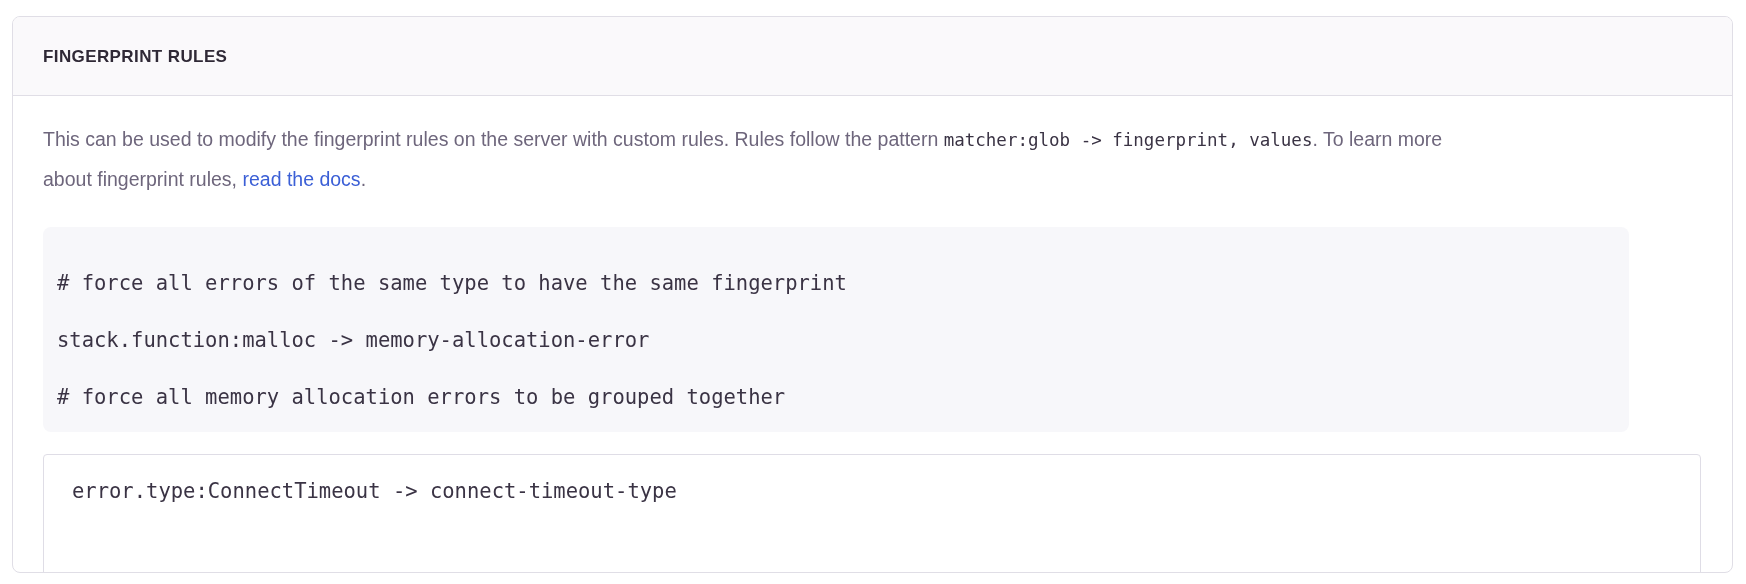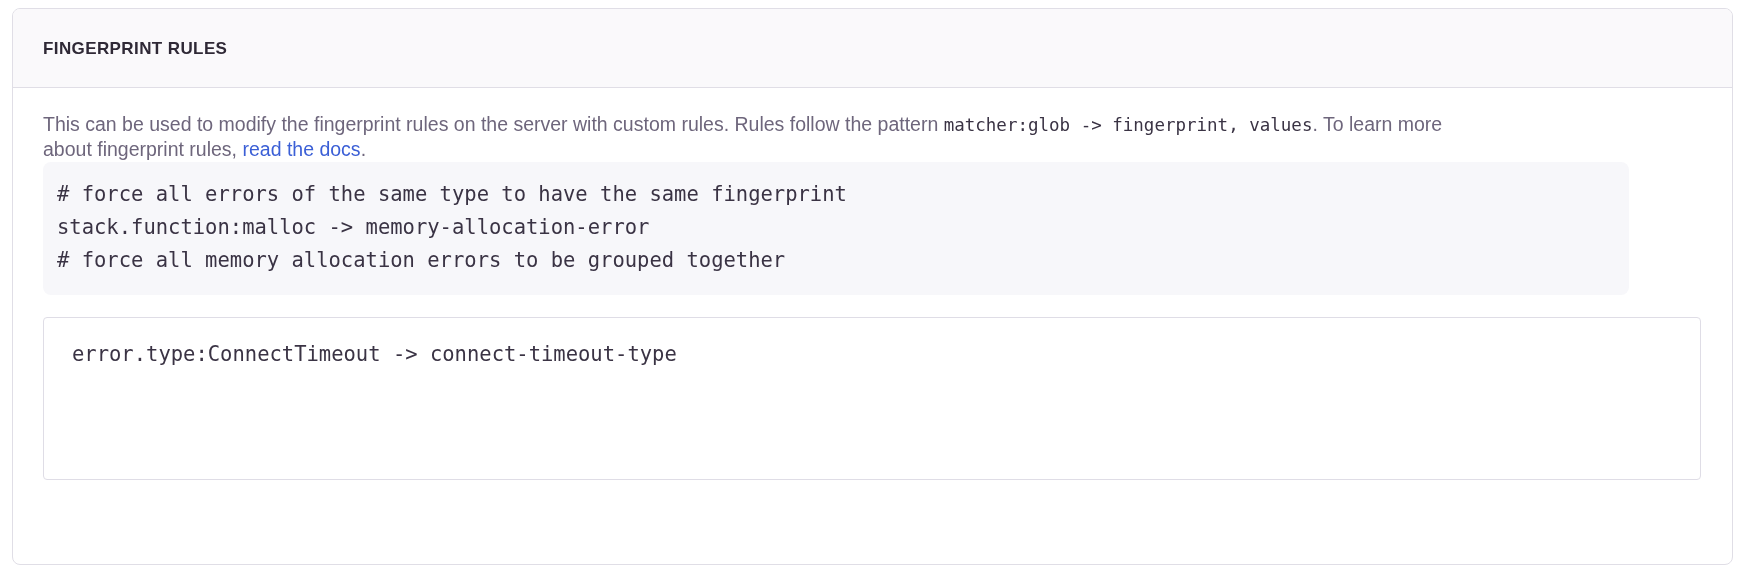--- a/index.html
+++ b/index.html
@@ -11,21 +11,21 @@
     width: 1746px;
     height: 584px;
     font-family: "Liberation Sans", sans-serif;
     -webkit-font-smoothing: antialiased;
     overflow: hidden;
   }
 
   .panel {
     position: absolute;
     left: 12px;
-    top: 8px;
+    top: 16px;
     width: 1721px;
     height: 557px;
     box-sizing: border-box;
     background: #ffffff;
     border: 1px solid #e0dee6;
     border-radius: 8px;
     overflow: hidden;
   }
 
   .panel-header {
@@ -46,24 +46,24 @@
     text-transform: uppercase;
     line-height: 1;
   }
 
   .panel-body {
     padding: 24px 30px 0 30px;
   }
 
   .description {
     font-size: 19.5px;
-    line-height: 24px;
+    line-height: 39px;
     color: #6e667c;
     max-width: 1450px;
-    margin: 0 0 1px 0;
+    margin: 0 0 28px 0;
   }
 
   .description a {
     color: #3b5fd6;
     text-decoration: none;
   }
 
   code.inline {
     font-family: "DejaVu Sans Mono", "Liberation Mono", monospace;
     font-size: 17.5px;
@@ -80,20 +80,21 @@
     width: 1586px;
     box-sizing: border-box;
   }
 
   .code-block .code-line {
     font-family: "DejaVu Sans Mono", "Liberation Mono", monospace;
     font-size: 20.5px;
     line-height: 33px;
     color: #3a3344;
     white-space: pre;
+    margin-top: 24px;
   }
 
   .rules-input {
     display: block;
     width: 1658px;
     height: 163px;
     box-sizing: border-box;
     background: #ffffff;
     border: 1px solid #dfdde6;
     border-radius: 4px;

